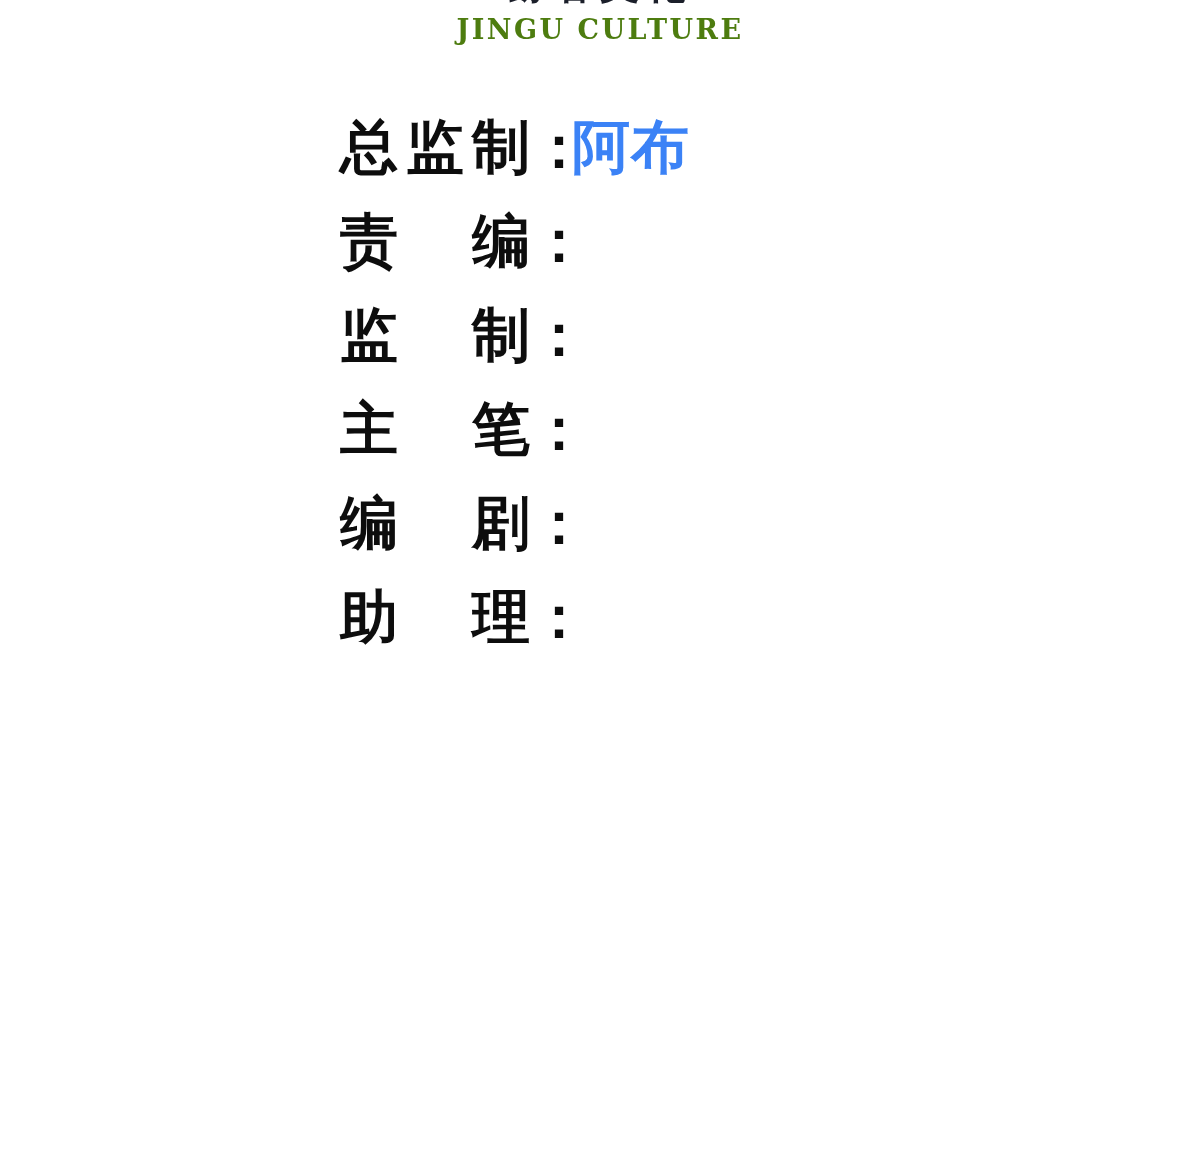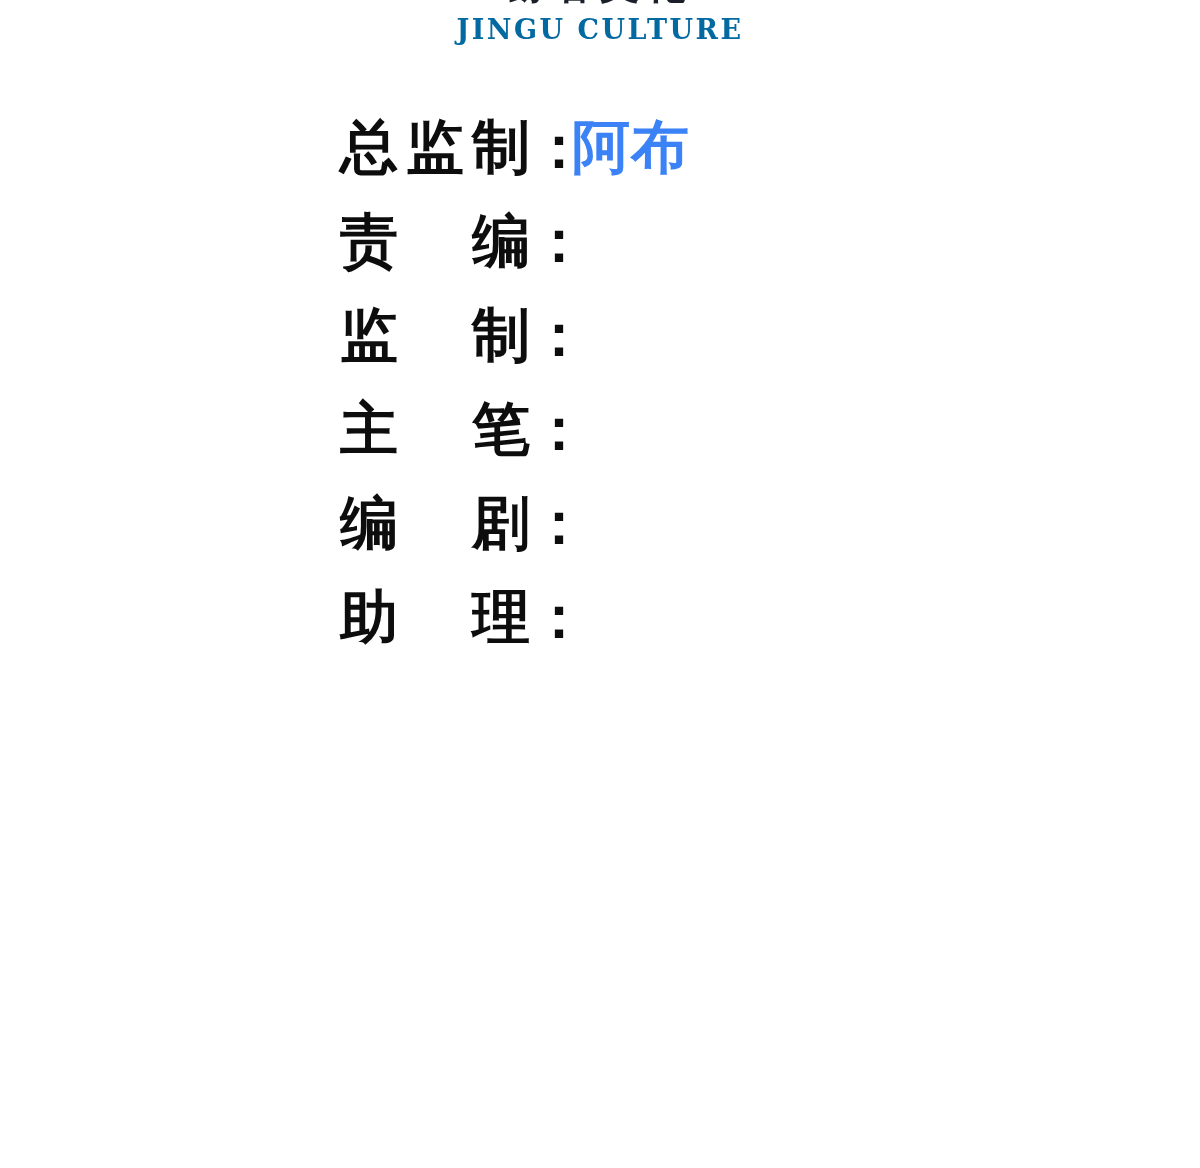--- a/index.html
+++ b/index.html
@@ -41,21 +41,21 @@
   }
   .logo-text {
     position: absolute;
     top: 14px;
     left: 0;
     width: 1200px;
     font-family: "DejaVu Serif", "Liberation Serif", serif;
     font-weight: 700;
     font-size: 27px;
     letter-spacing: 2.5px;
-    color: #0369a1;
+    color: #4d7c0f;
     line-height: 32px;
   }
 
   
   .credits {
     position: absolute;
     top: 100px;
     left: 0;
     width: 1200px;
   }

